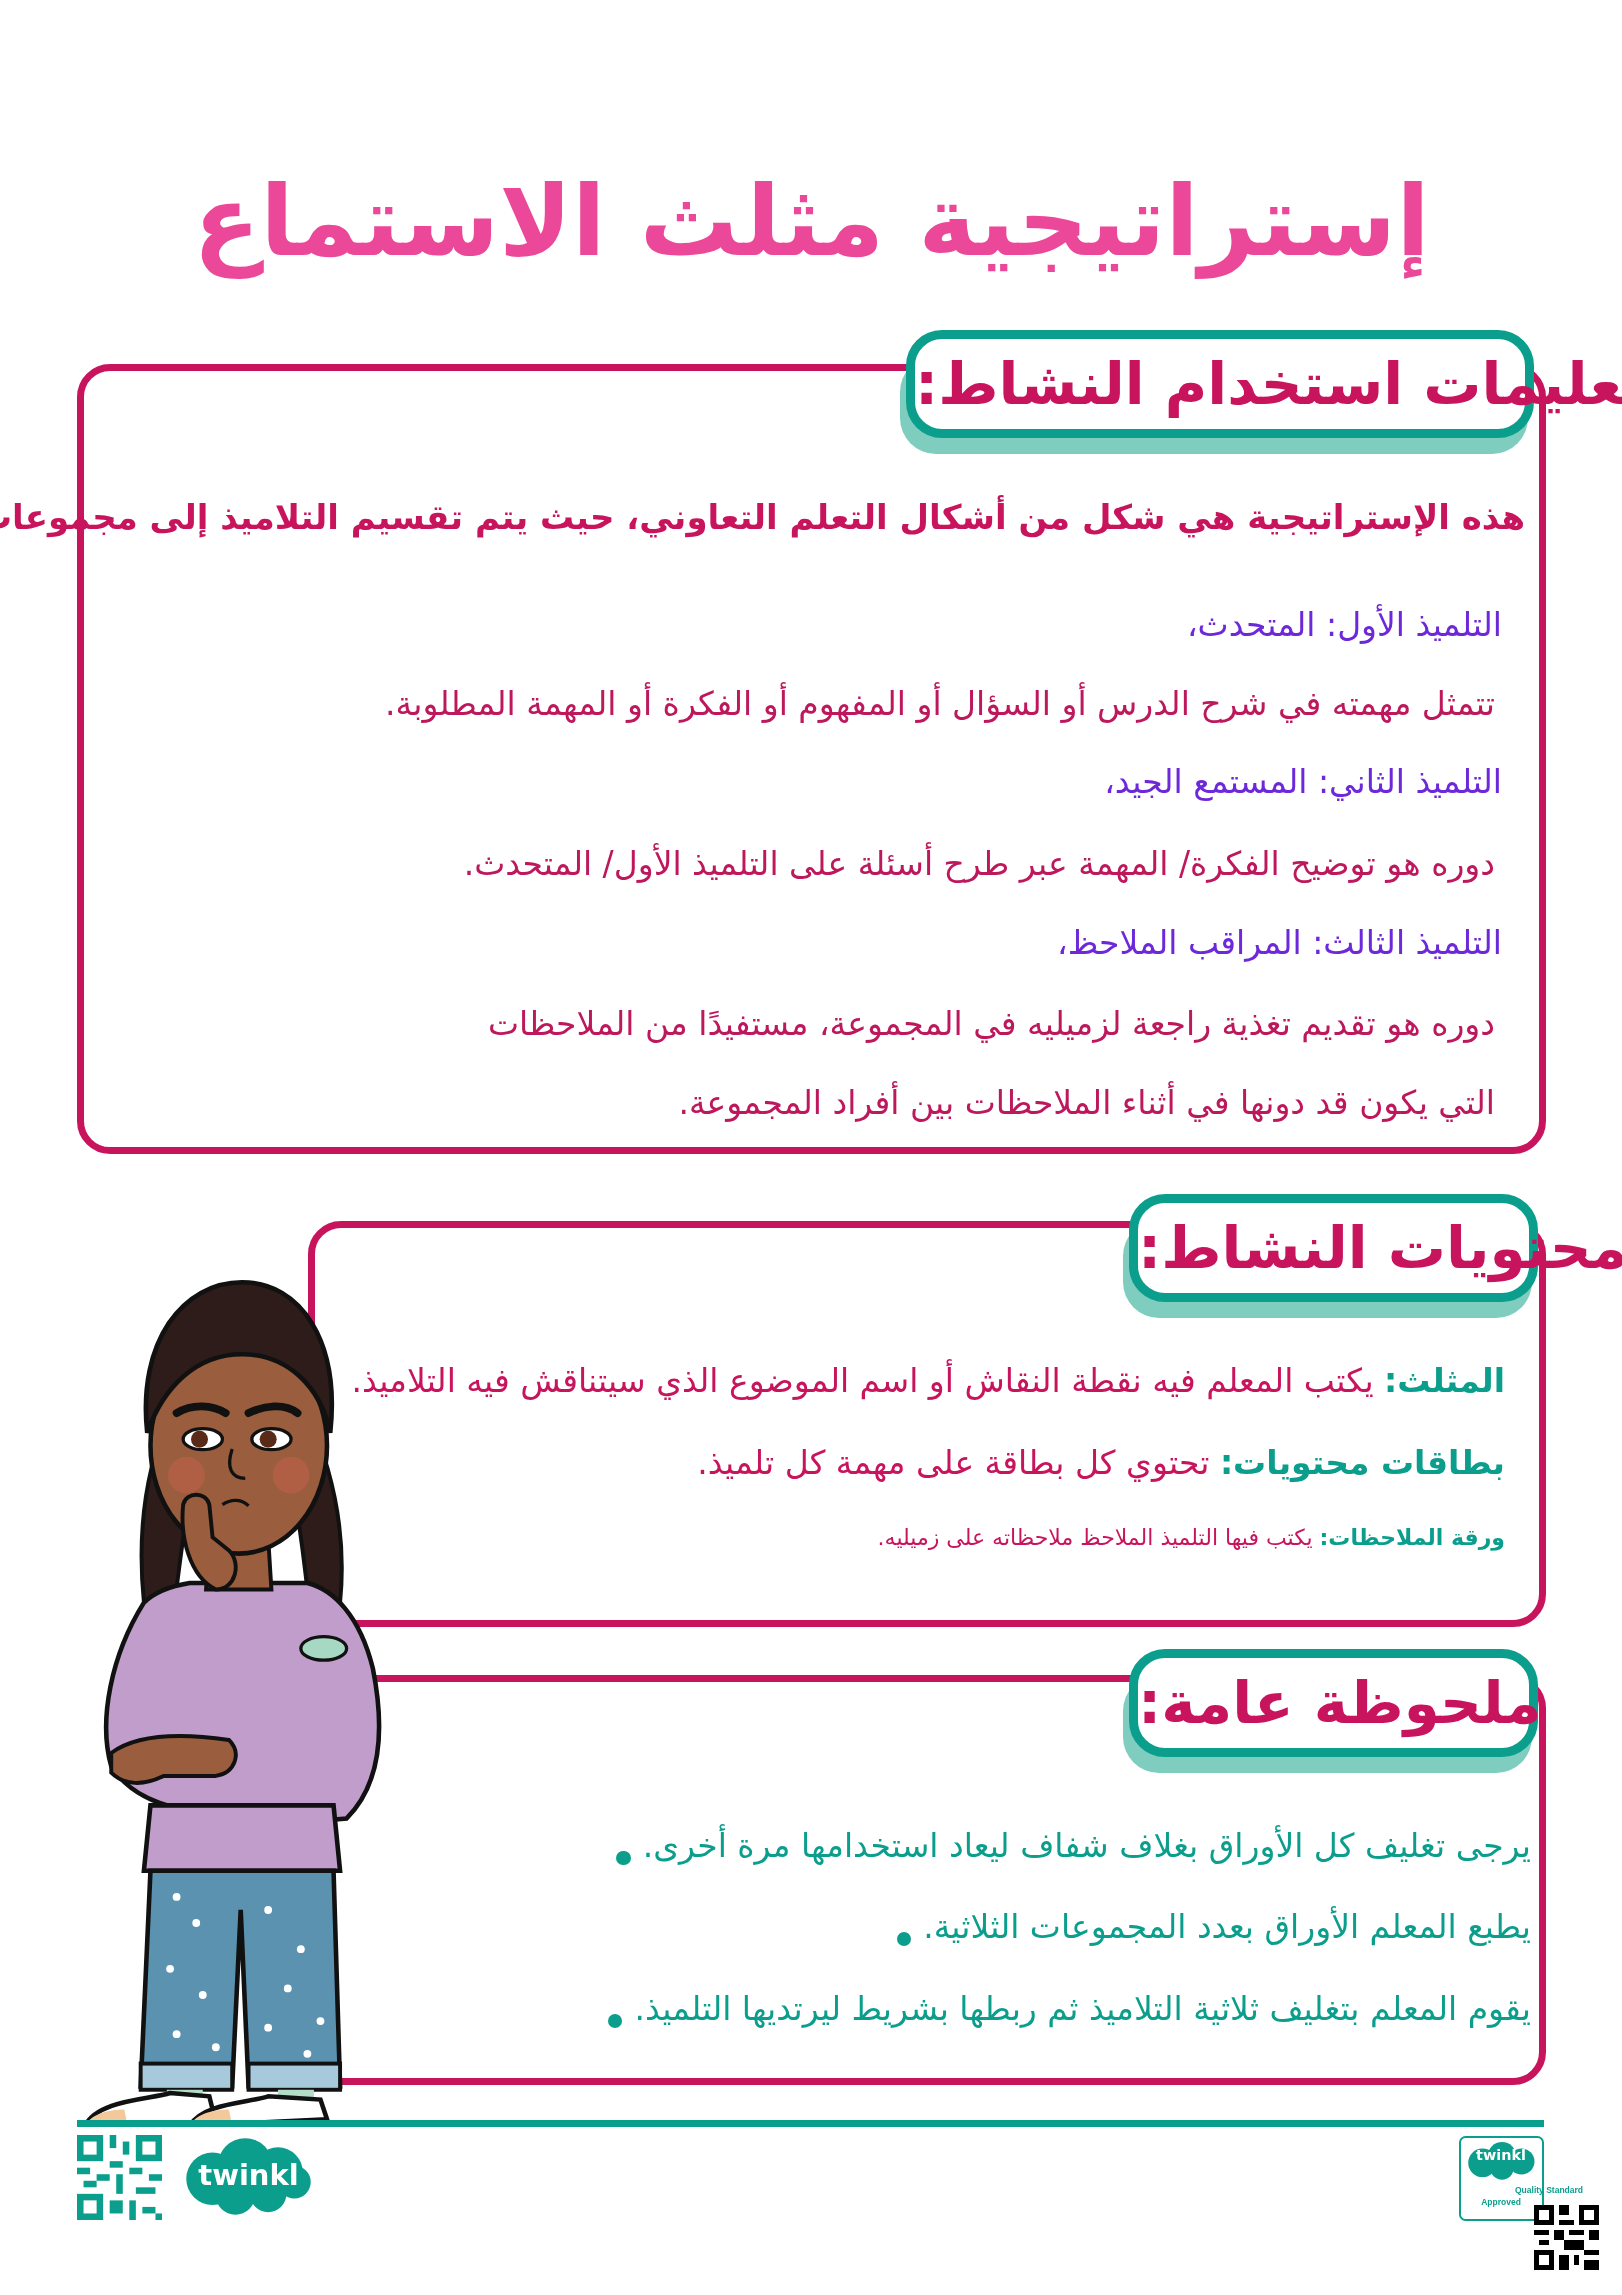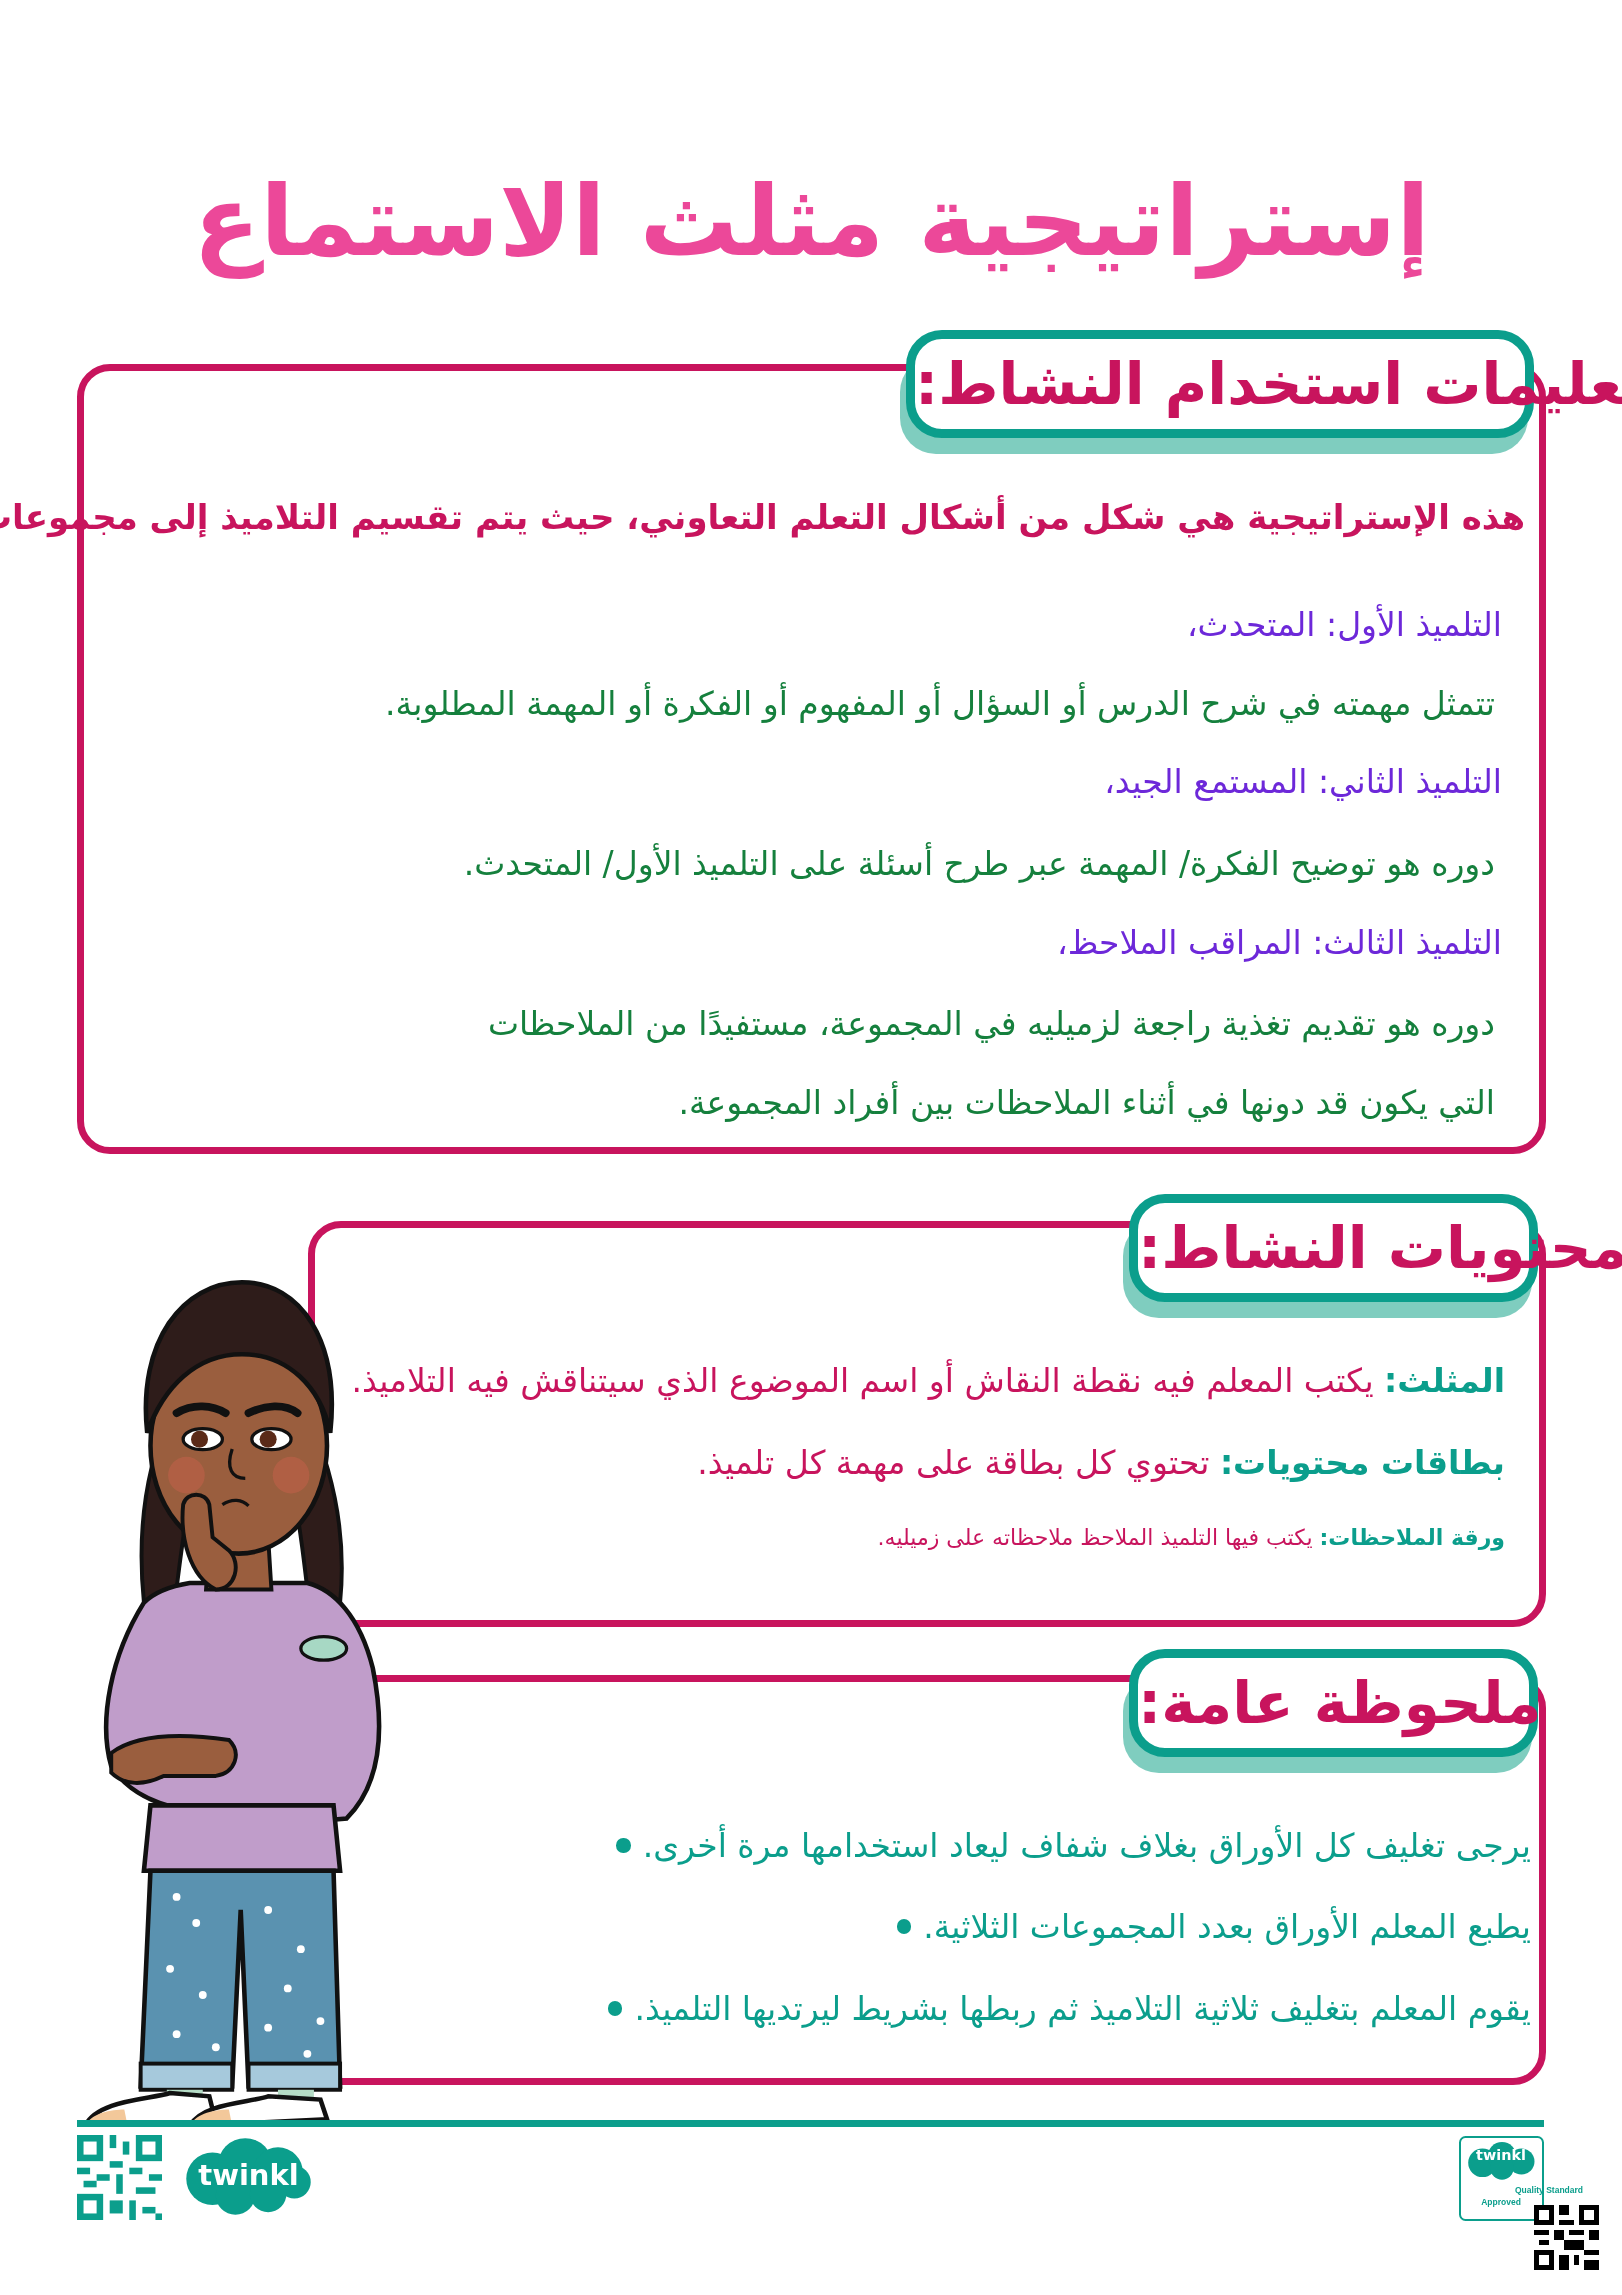--- a/index.html
+++ b/index.html
@@ -11,25 +11,25 @@
   .box { position:absolute; border:7.9px solid #c8145d; border-radius:33px; background:#fff; box-sizing:border-box; }
   .tab { position:absolute; box-sizing:border-box; }
   .tab-shadow { position:absolute; background:#7fcdbf; border-radius:36px; }
   .tab-face { position:absolute; left:0; top:0; border:9.2px solid #0b9e8c; border-radius:36px;
               background:#fff; box-sizing:border-box; display:flex; align-items:center;
               justify-content:flex-end; padding-right:46px; direction:rtl; }
   .tab-label { color:#c8145d; font-size:58px; font-weight:bold; white-space:nowrap; direction:rtl; }
   .rtl { direction:rtl; text-align:right; }
   .intro { color:#c8145d; font-size:34px; font-weight:bold; }
   .role-title { color:#6d28d9; font-size:33px; }
-  .role-desc { color:#15803d; font-size:33px; }
+  .role-desc { color:#be185d; font-size:33px; }
   .line { position:absolute; white-space:nowrap; }
   .label-teal { color:#0b9e8c; font-weight:bold; }
   .val-mag { color:#c8145d; }
-  .bullet-row { position:absolute; right:92px; display:flex; flex-direction:row-reverse; align-items:center; gap:12px; direction:rtl; }
+  .bullet-row { position:absolute; right:92px; display:flex; flex-direction:row-reverse; align-items:flex-end; gap:12px; direction:rtl; }
   .bullet-dot { width:14.4px; height:14.4px; border-radius:50%; background:#0b9e8c; flex:none; }
   .bullet-text { color:#0b9e8c; font-size:33px; white-space:nowrap; }
   .footer-line { position:absolute; left:77px; top:2120px; width:1467px; height:6.5px; background:#0b9e8c; }
   .twinkl-cloud { position:absolute; color:#fff; display:flex; align-items:center; justify-content:center; font-weight:bold; }
 </style>
 </head>
 <body>
 
 <div class="abs title">إستراتيجية مثلث الاستماع</div>
 

